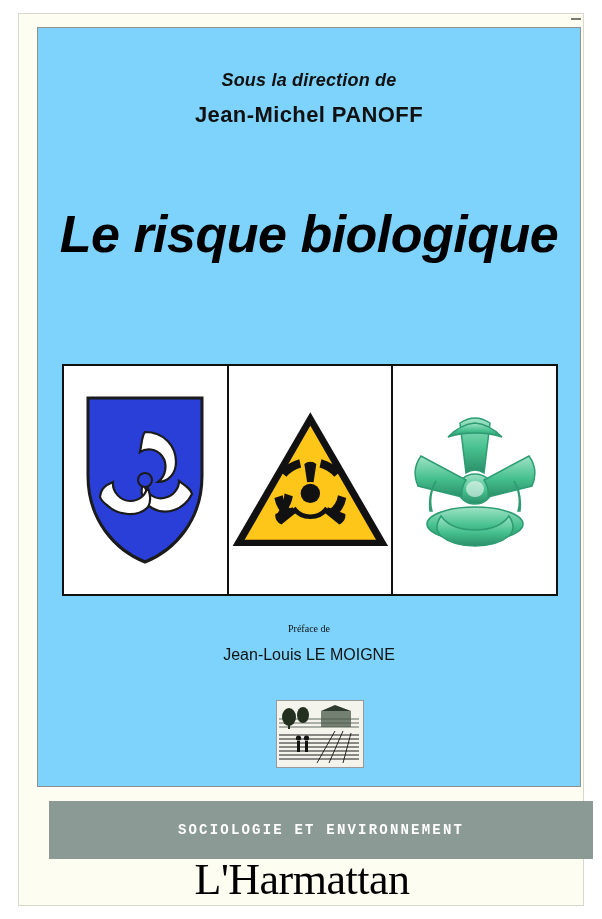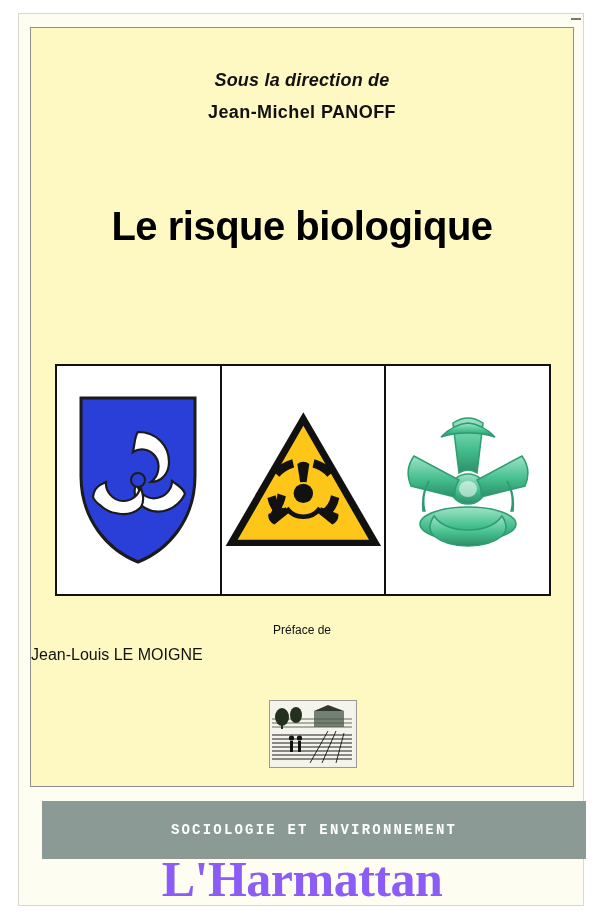--- a/index.html
+++ b/index.html
@@ -22,27 +22,27 @@
     top: 13px;
     width: 566px;
     height: 893px;
     background: #fdfdf2;
     border: 1px solid #d8d8cc;
     box-sizing: border-box;
   }
 
   .inner-frame {
     position: absolute;
-    left: 11px;
+    left: 18px;
     top: 13px;
     width: 544px;
     height: 760px;
     border: 1px solid #8f8f8f;
     box-sizing: border-box;
-    background: #fef9c3;
+    background: #7dd3fc;
   }
 
   
   .direction {
     position: absolute;
     top: 42px;
     left: 0;
     width: 100%;
     text-align: center;
     font-style: italic;
@@ -51,36 +51,37 @@
     color: #111;
     letter-spacing: 0.2px;
   }
   .editor-name {
     position: absolute;
     top: 74px;
     left: 0;
     width: 100%;
     text-align: center;
     font-weight: bold;
-    font-size: 18px;
+    font-size: 22px;
     color: #111;
     letter-spacing: 0.4px;
   }
 
   
   .title {
     position: absolute;
     top: 176px;
     left: 0;
     width: 100%;
     text-align: center;
     font-weight: bold;
-    font-size: 40px;
+    font-size: 52px;
     color: #000;
     letter-spacing: -0.5px;
+    font-style: italic;
   }
   .subtitle {
     position: absolute;
     top: 234px;
     left: 0;
     width: 100%;
     text-align: center;
     font-weight: bold;
     font-style: italic;
     font-size: 27px;
@@ -109,28 +110,30 @@
   }
   .panel + .panel { border-left: 2px solid #111; }
 
   
   .preface-label {
     position: absolute;
     top: 595px;
     left: 0;
     width: 100%;
     text-align: center;
-    font-size: 12px;
+    font-size: 10px;
     color: #111;
+    font-family: Liberation Serif, serif;
   }
   .preface-name {
     position: absolute;
     top: 618px;
     left: 0;
     width: 100%;
+    text-align: center;
     font-size: 16px;
     color: #111;
   }
 
   
   .vignette {
     position: absolute;
     left: 238px;
     top: 672px;
     width: 86px;
@@ -166,23 +169,23 @@
     left: 0;
     top: 836px;
     width: 566px;
     height: 58px;
     display: flex;
     align-items: center;
     justify-content: center;
   }
   .publisher-text {
     font-family: "Liberation Serif", serif;
-    font-size: 50px;
-    font-weight: bold;
-    color: #8b5cf6;
+    font-size: 44px;
+    font-weight: normal;
+    color: #000000;
     letter-spacing: -0.5px;
     position: relative;
   }
 
   
   .edge-mark {
     position: absolute;
     background: #7a7a6a;
   }
   .mark-tr { right: 2px; top: 4px; width: 10px; height: 2px; }

